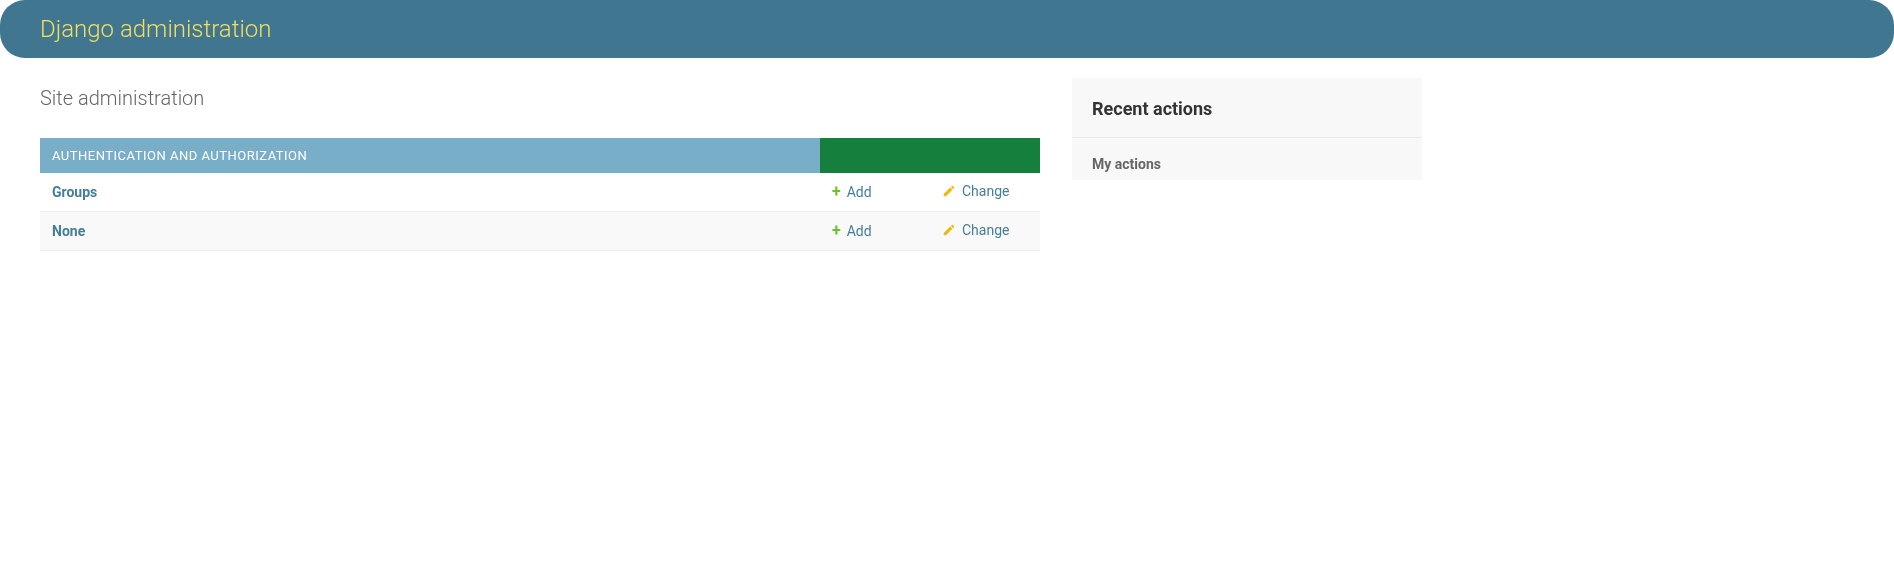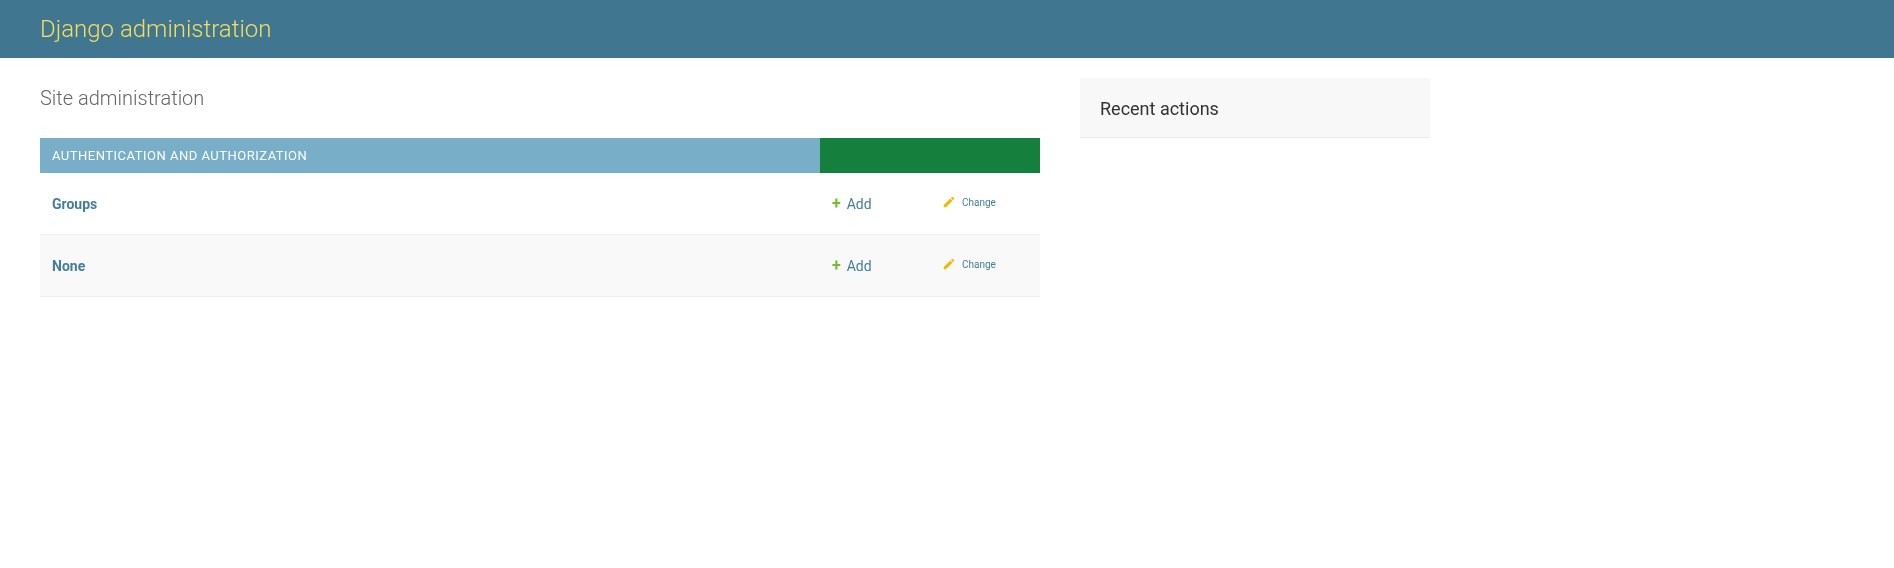--- a/index.html
+++ b/index.html
@@ -10,35 +10,36 @@
     body {
       font-family: "Roboto", -apple-system, "Segoe UI", "Helvetica Neue", Arial, sans-serif;
       color: #333;
       background: #fff;
       font-size: 14px;
     }
     .branding {
       background: #417690;
       padding: 15px 40px;
       color: #fff;
+      border-radius: 25px;
     }
     .branding h1 {
       font-weight: 300;
       font-size: 24px;
       color: #f5dd5d;
       margin: 0;
     }
     .branding h1 a {
       color: #f5dd5d;
       text-decoration: none;
     }
     #content {
       padding: 20px 40px;
       display: flex;
-      gap: 40px;
+      gap: 32px;
     }
     #content-main {
       flex: 1;
       max-width: 1000px;
     }
     #content-related {
       width: 350px;
     }
     h1.page-title {
       font-size: 20px;
@@ -72,21 +73,21 @@
     tbody tr {
       border-bottom: 1px solid #eee;
     }
     tbody tr:nth-child(odd) {
       background: #fff;
     }
     tbody tr:nth-child(even) {
       background: #f9f9f9;
     }
     tbody th, tbody td {
-      padding: 22px 12px;
+      padding: 10px 12px;
       font-size: 14px;
       vertical-align: middle;
       margin-top: 16px;
     }
     tbody th {
       text-align: left;
       font-weight: 700;
     }
     tbody th a {
       color: #447e9b;
@@ -103,21 +104,21 @@
       align-items: center;
       gap: 6px;
       font-size: 14px;
     }
     a.changelink {
       color: #447e9b;
       text-decoration: none;
       display: inline-flex;
       align-items: center;
       gap: 6px;
-      font-size: 10px;
+      font-size: 14px;
     }
     .icon-plus {
       color: #70bf2b;
       font-weight: 700;
       font-size: 16px;
       line-height: 1;
       display: inline-block;
     }
     .icon-pencil {
       display: inline-block;
@@ -128,21 +129,21 @@
       width: 14px;
       height: 14px;
       display: block;
     }
     .sidebar-module {
       background: #f8f8f8;
       border: none;
     }
     .sidebar-module h2 {
       font-size: 18px;
-      font-weight: 400;
+      font-weight: 700;
       color: #333;
       padding: 20px 20px 18px 20px;
       border-bottom: 1px solid #eaeaea;
     }
     .sidebar-module h3 {
       font-size: 14px;
       font-weight: 700;
       color: #666;
       padding: 18px 20px 8px 20px;
     }
@@ -214,15 +215,16 @@
             </td>
           </tr>
         </tbody>
       </table>
     </div>
   </div>
 
   <div id="content-related">
     <div class="sidebar-module">
       <h2>Recent actions</h2>
+      <h3>My actions</h3>
     </div>
   </div>
 </div>
 
 </body></html>

